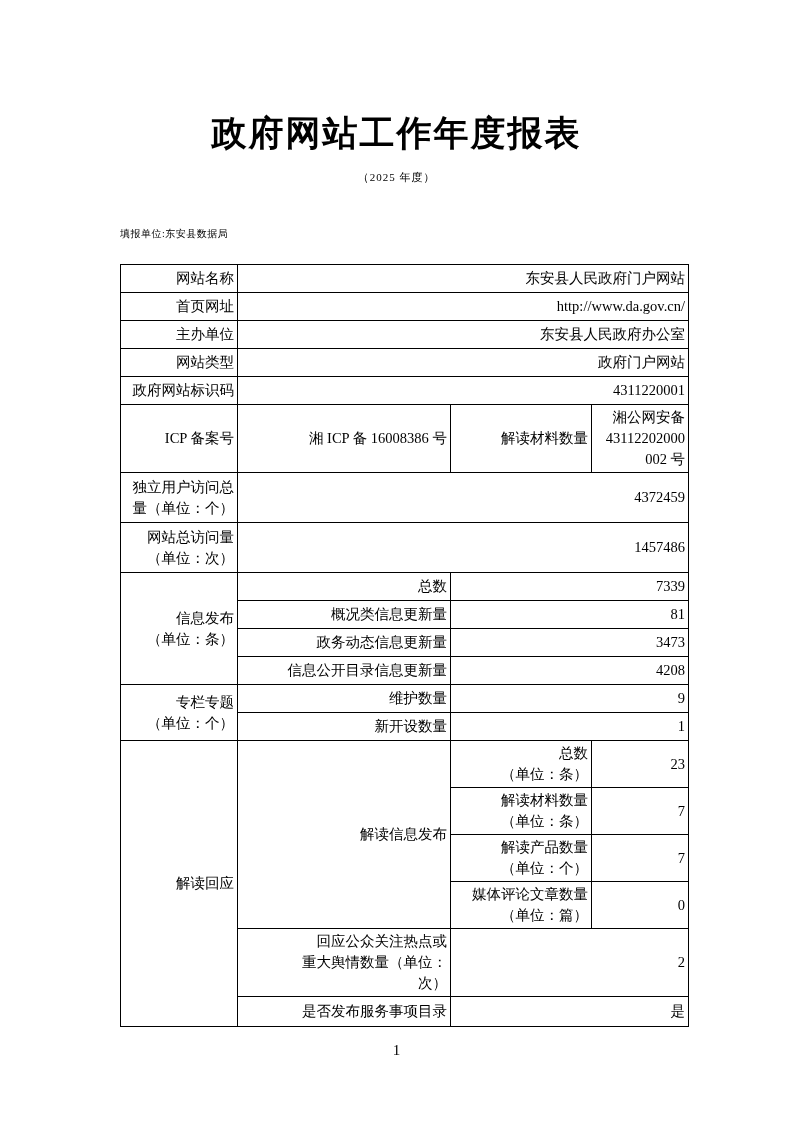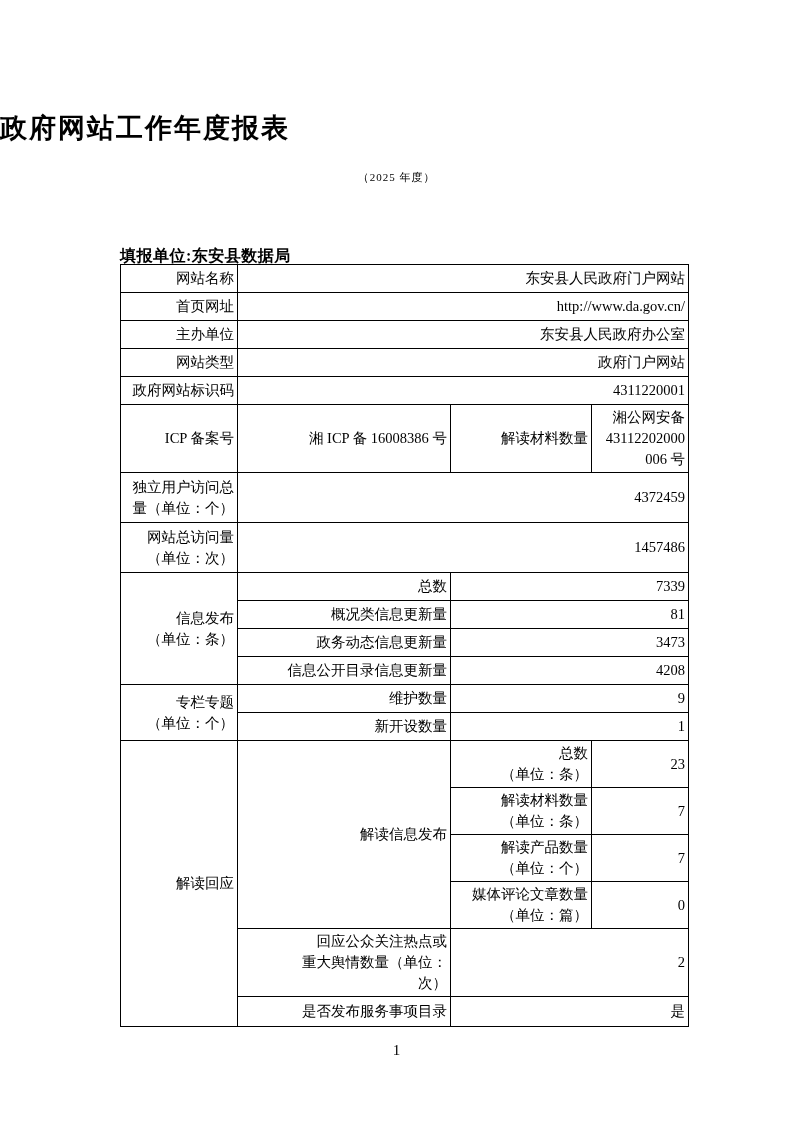--- a/index.html
+++ b/index.html
@@ -6,31 +6,31 @@
   html, body { background: #ffffff; }
   body {
     width: 793px; height: 1122px;
     position: relative;
     font-family: "Liberation Serif", "DejaVu Serif", serif;
     color: #000;
   }
   .page { position: absolute; inset: 0; background: #fff; }
   .doc-title {
     position: absolute; top: 110px; left: 0; width: 100%;
-    font-size: 27px; font-weight: bold;
+    text-align: center; font-size: 35px; font-weight: bold;
     letter-spacing: 2px;
     font-family: "Liberation Serif", "DejaVu Serif", serif;
   }
   .doc-subtitle {
     position: absolute; top: 170px; left: 0; width: 100%;
     text-align: center; font-size: 11px; letter-spacing: 1px;
   }
   .filing-unit {
-    position: absolute; top: 246px; left: 120px;
-    font-size: 16px; font-weight: bold; letter-spacing: 0.5px;
+    position: absolute; top: 227px; left: 120px;
+    font-size: 10px; font-weight: normal; letter-spacing: 0.5px;
   }
   table.report {
     position: absolute; top: 264px; left: 120px;
     width: 568px;
     border-collapse: collapse; table-layout: fixed;
   }
   table.report td {
     border: 1px solid #000;
     text-align: right; vertical-align: middle;
     font-size: 14.5px; line-height: 1.45;
@@ -85,21 +85,21 @@
       <tr class="h28">
         <td>政府网站标识码</td>
         <td colspan="3">4311220001</td>
       </tr>
       <tr class="h66">
         <td>ICP 备案号</td>
         <td>湘 ICP 备 16008386 号</td>
         <td>解读材料数量</td>
         <td>湘公网安备
 43112202000
-006 号</td>
+002 号</td>
       </tr>
       <tr class="h50">
         <td>独立用户访问总
 量（单位：个）</td>
         <td colspan="3">4372459</td>
       </tr>
       <tr class="h50">
         <td>网站总访问量
 （单位：次）</td>
         <td colspan="3">1457486</td>

